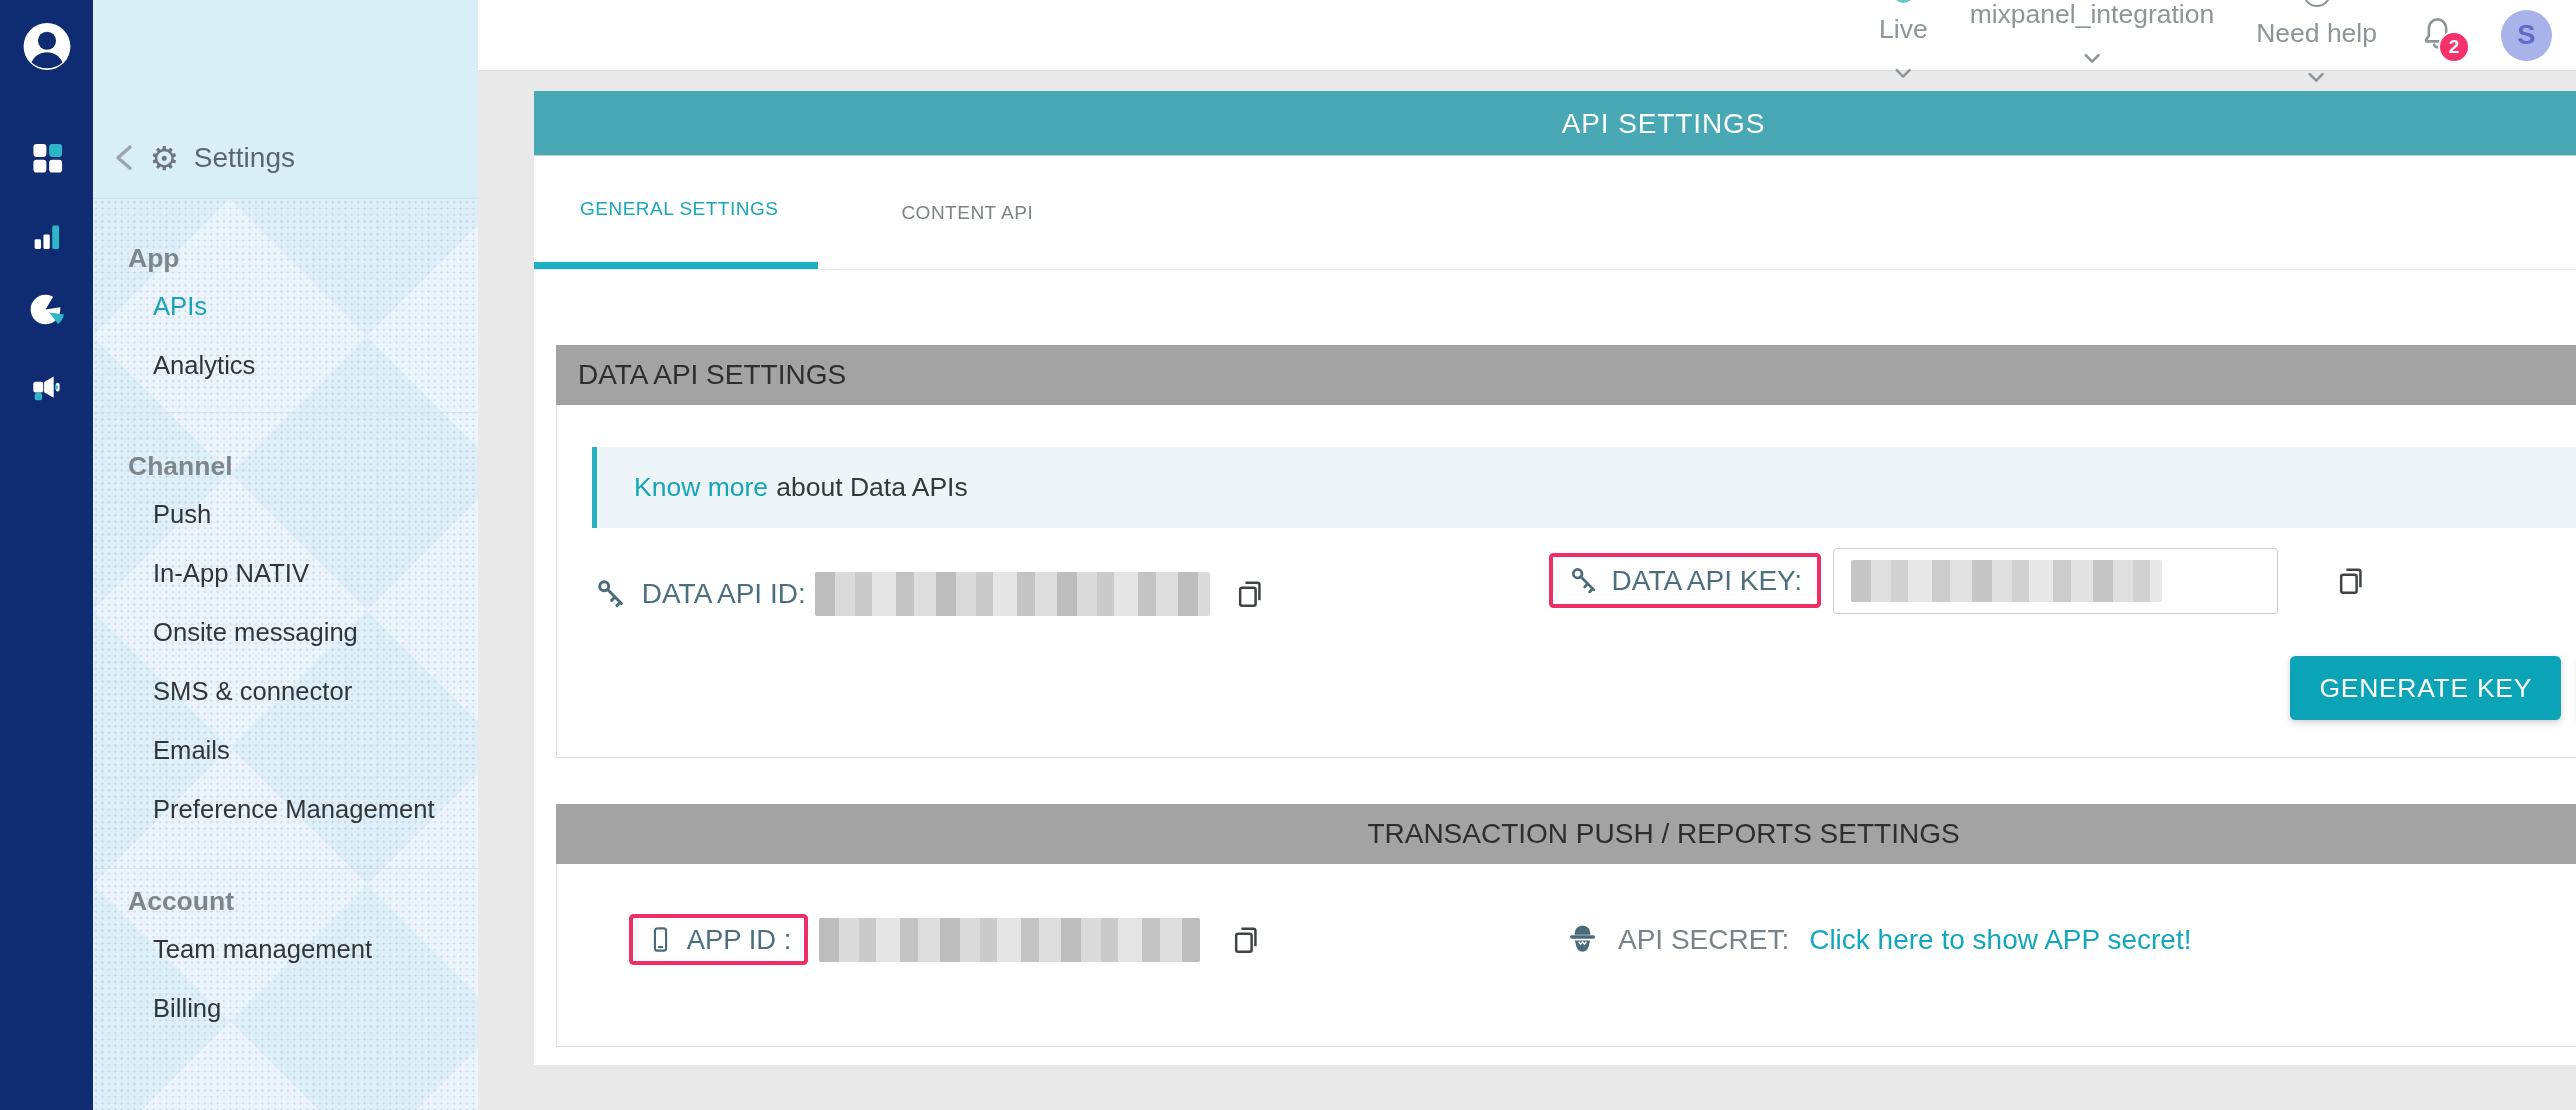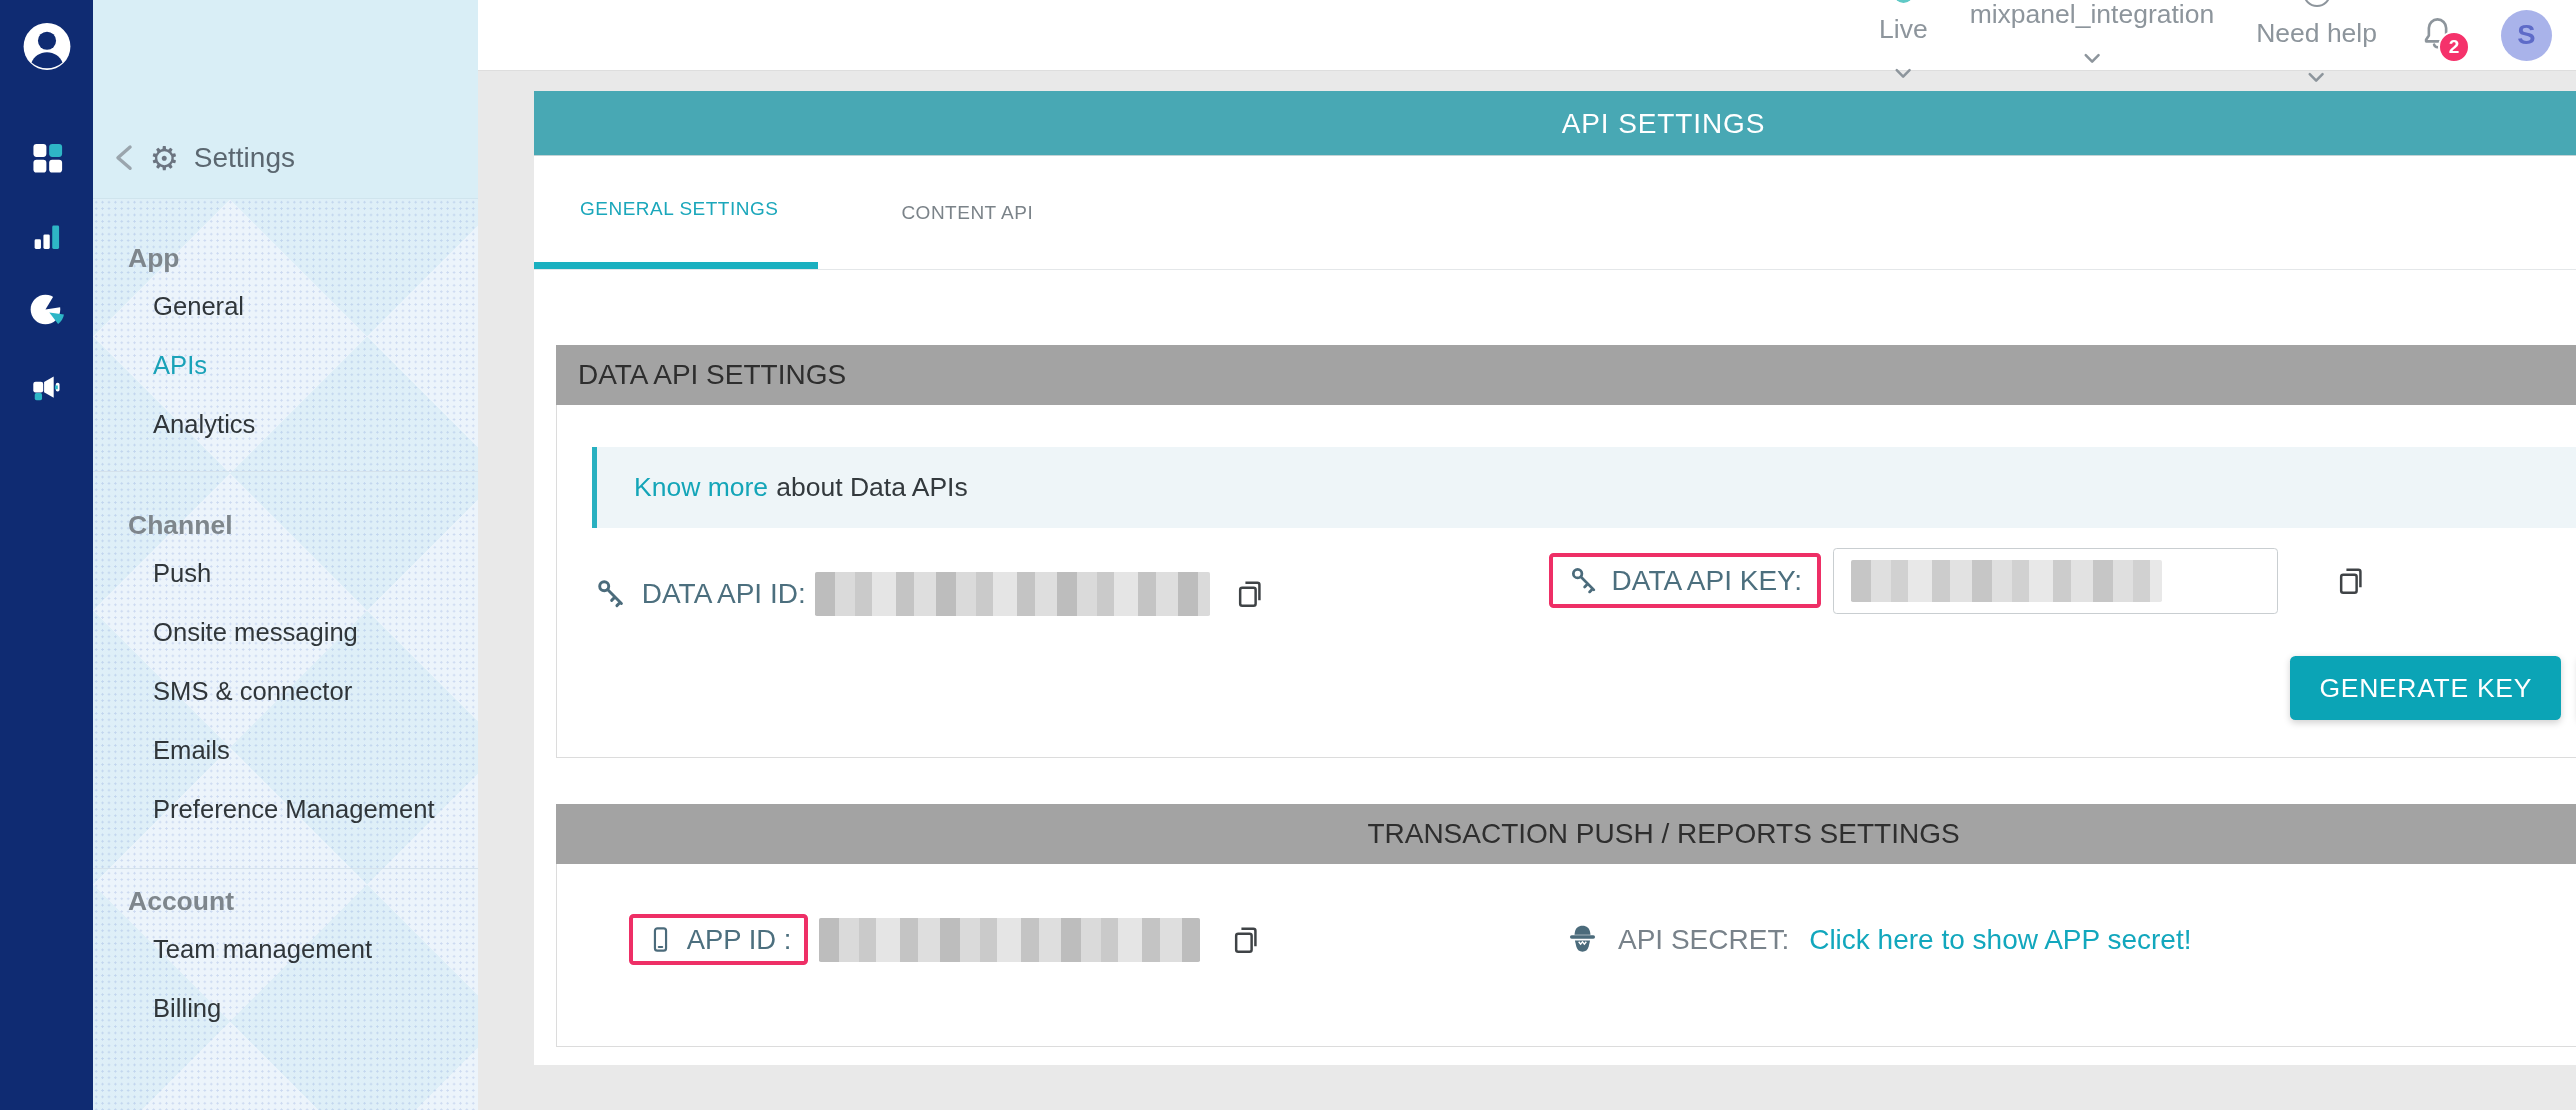--- a/index.html
+++ b/index.html
@@ -151,27 +151,27 @@
               <polyline points="11,2 3,9 11,16" fill="none" stroke="#9aa5ad" stroke-width="2.2" stroke-linecap="round" stroke-linejoin="round"></polyline>
             </svg>
         </span>
         <span class="gear-glyph">⚙</span>
         <span class="settings-title">Settings</span>
       </div>
     </div>
     <div style="position:absolute; left:0; top:200px; width:100%;">
       <div class="side-sec" style="padding:40px 0 16.5px">
         <div class="sec-label">App</div>
-        <div class="side-item">General</div>
         <div class="side-item active">APIs</div>
         <div class="side-item">Analytics</div>
       </div>
       <div class="side-sec bordered" style="padding:35px 0 29px">
         <div class="sec-label">Channel</div>
         <div class="side-item">Push</div>
+        <div class="side-item">In-App NATIV</div>
         <div class="side-item">Onsite messaging</div>
         <div class="side-item">SMS &amp; connector</div>
         <div class="side-item">Emails</div>
         <div class="side-item">Preference Management</div>
       </div>
       <div class="side-sec bordered" style="padding:14.6px 0 9.1px">
         <div class="sec-label">Account</div>
         <div class="side-item">Team management</div>
         <div class="side-item">Billing</div>
       </div>

